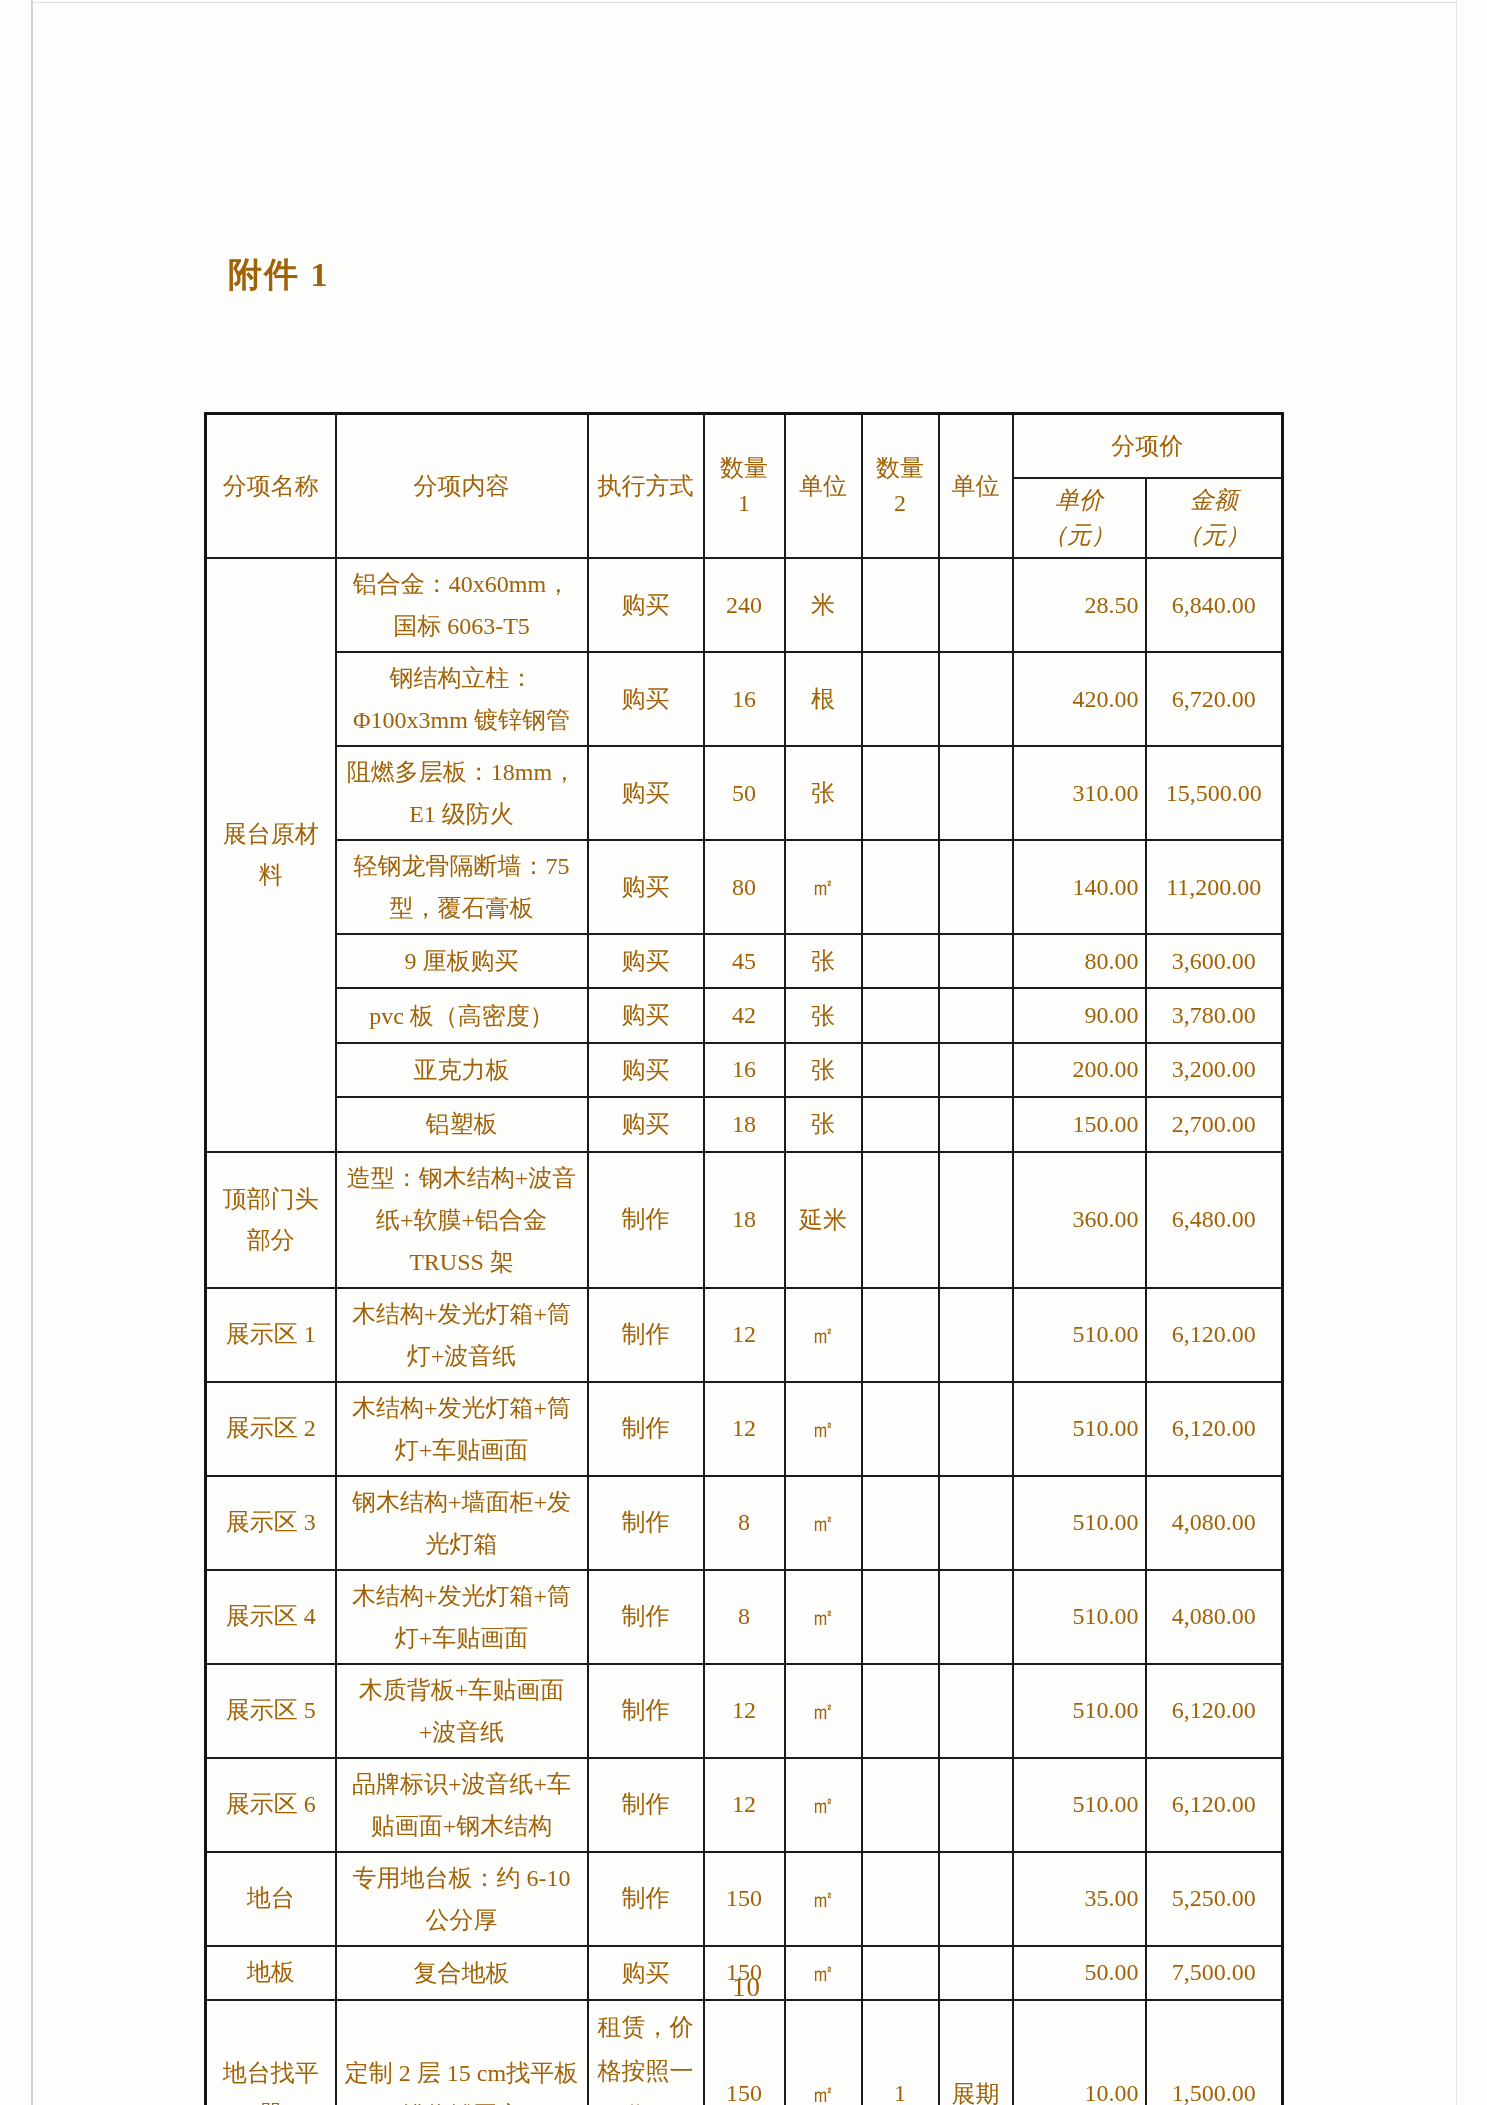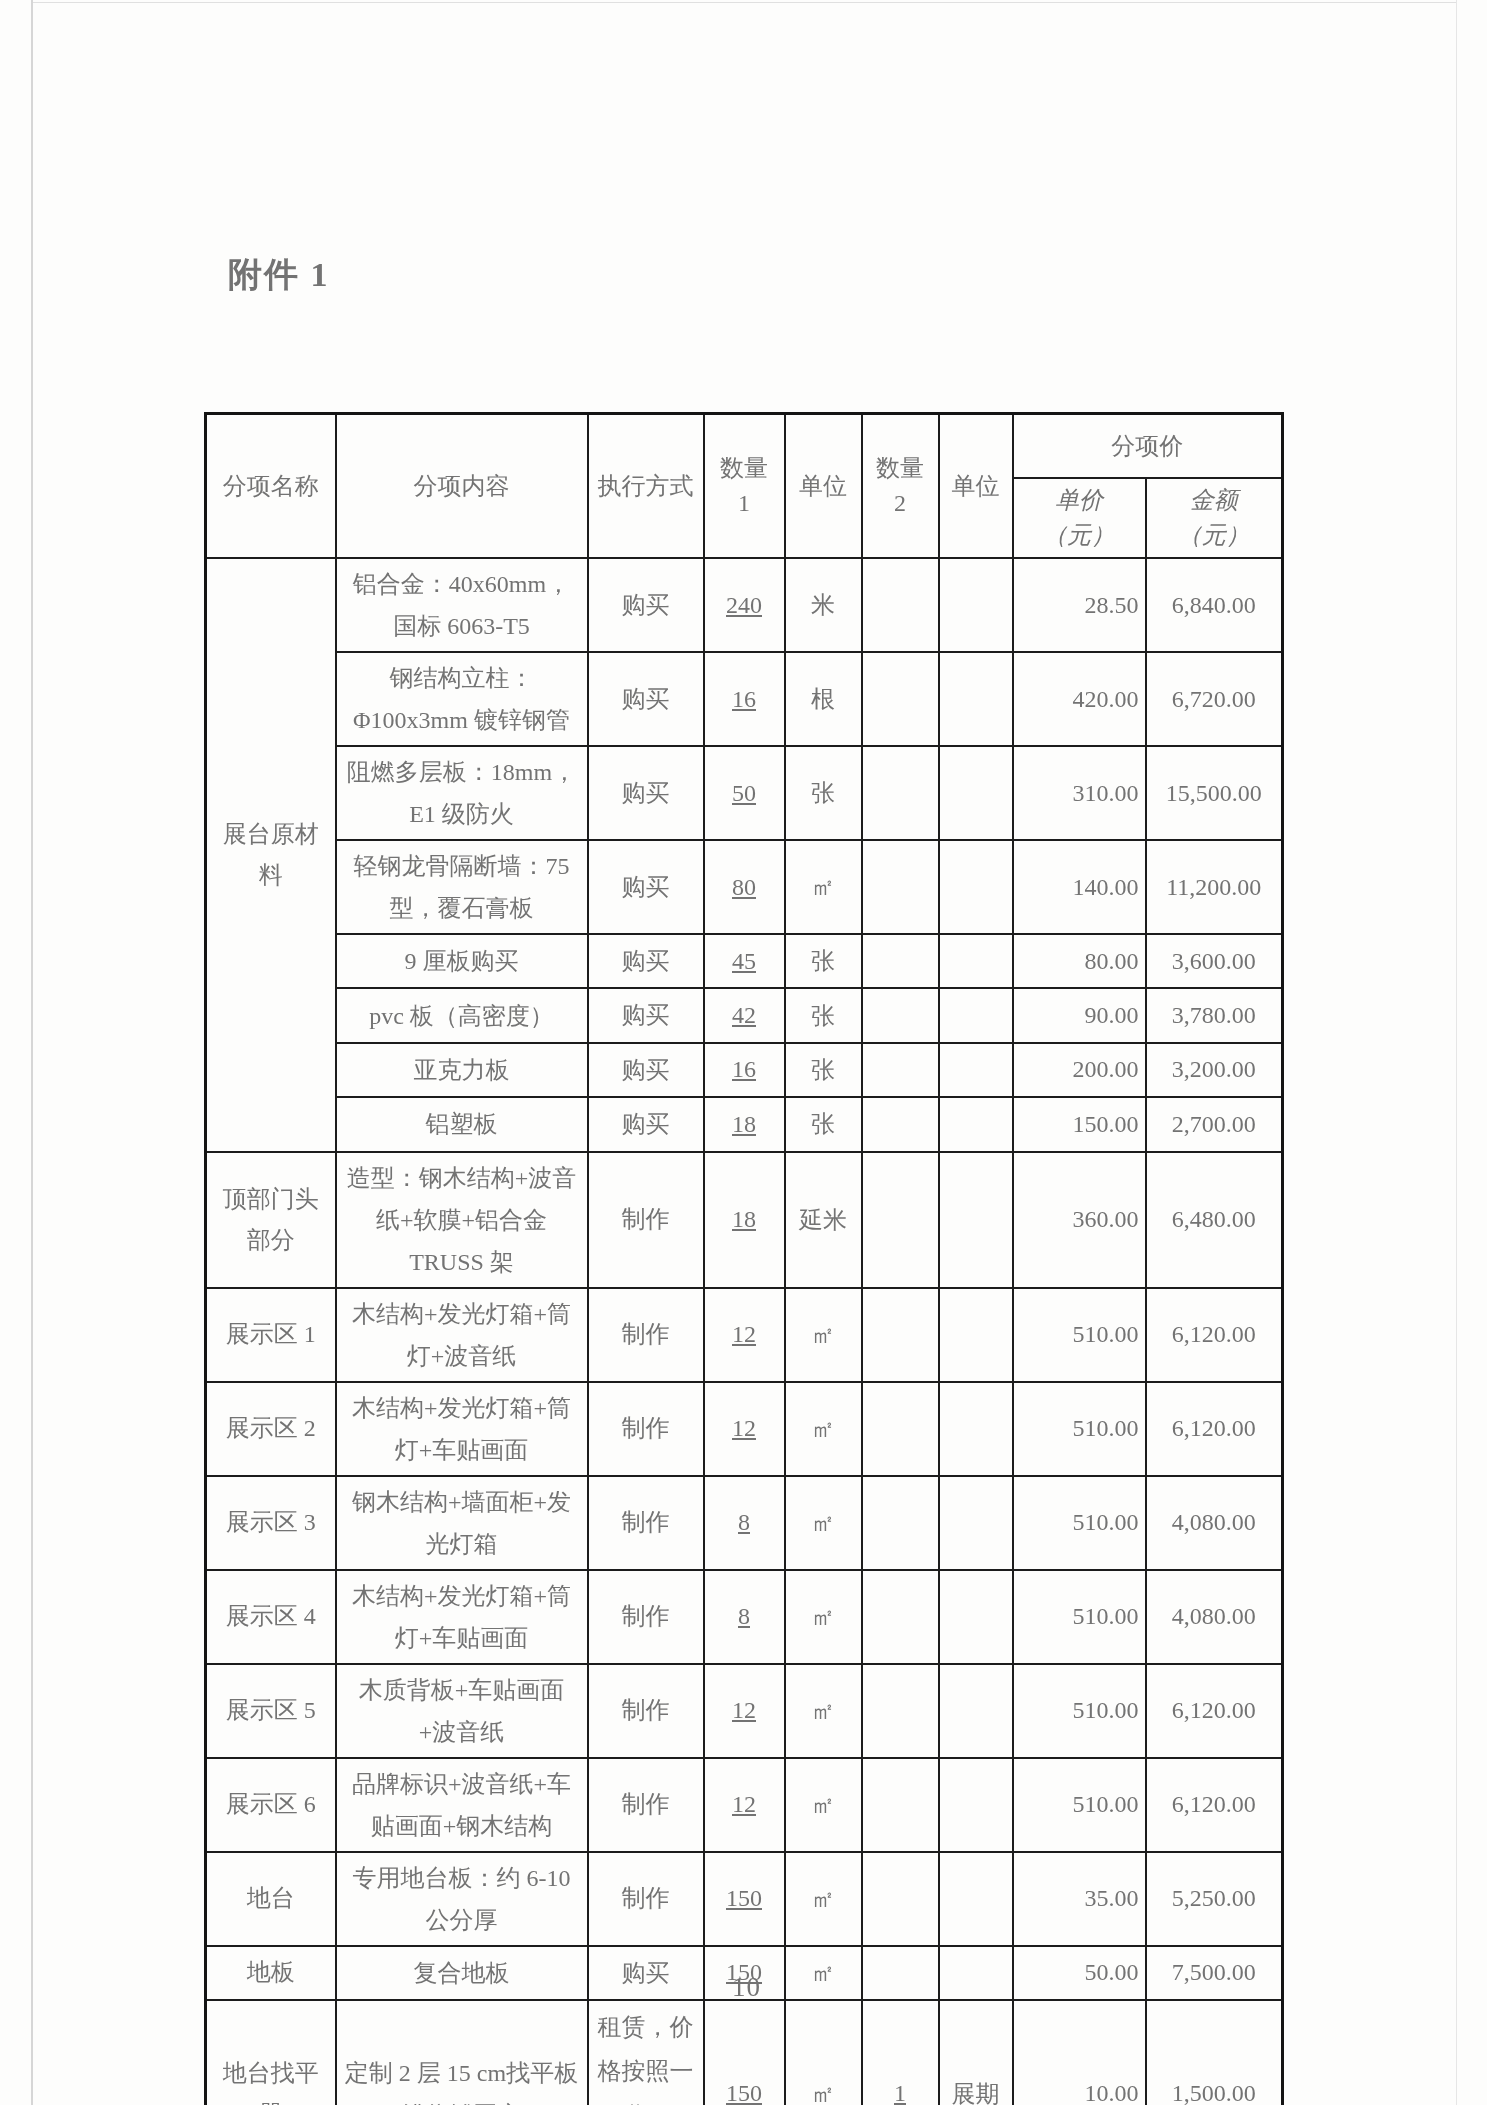--- a/index.html
+++ b/index.html
@@ -1,21 +1,21 @@
 <!DOCTYPE html>
 <html><head>
 <meta charset="utf-8">
 <style>
   html,body{margin:0;padding:0;background:#ffffff;}
   .page{
     position:relative;
     width:1487px;height:2105px;
     background:#fdfdfc;
     font-family:"Liberation Serif","DejaVu Serif",serif;
-    color:#737373;
+    color:#a16207;
     overflow:hidden;
   }
   
   .edge-left{position:absolute;left:31px;top:0;width:2px;height:2105px;background:#d6d6d6;}
   .edge-right{position:absolute;left:1456px;top:0;width:1px;height:2105px;background:#e6e6e6;}
   .edge-top{position:absolute;left:33px;top:2px;width:1423px;height:1px;background:#e0e0e0;}
 
   .attachment{
     position:absolute;left:228px;top:252px;
     font-size:34px;font-weight:bold;letter-spacing:2px;
@@ -39,21 +39,21 @@
     overflow:hidden;
   }
   table.price{border:3px solid #141414;}
   th.group-head{height:54px;}
   tr.head-sub th{height:70px;font-style:italic;}
   th{line-height:1.45;}
   .pre{white-space:pre-line;margin-left:24px;}
   .c-name{text-align:center;line-height:1.7;}
   .c-content{text-align:center;padding-left:14px;line-height:1.75;}
   .c-exec{text-align:center;line-height:1.85;}
-  .c-num{text-align:center;text-decoration:underline;}
+  .c-num{text-align:center;}
   .c-unit{text-align:center;}
   .c-price{text-align:right;}
   .c-amt{text-align:center;}
   .page-num{
     position:absolute;left:0;top:1972px;width:1493px;
     text-align:center;font-size:27px;letter-spacing:1px;
   }
 </style>
 </head>
 <body>

